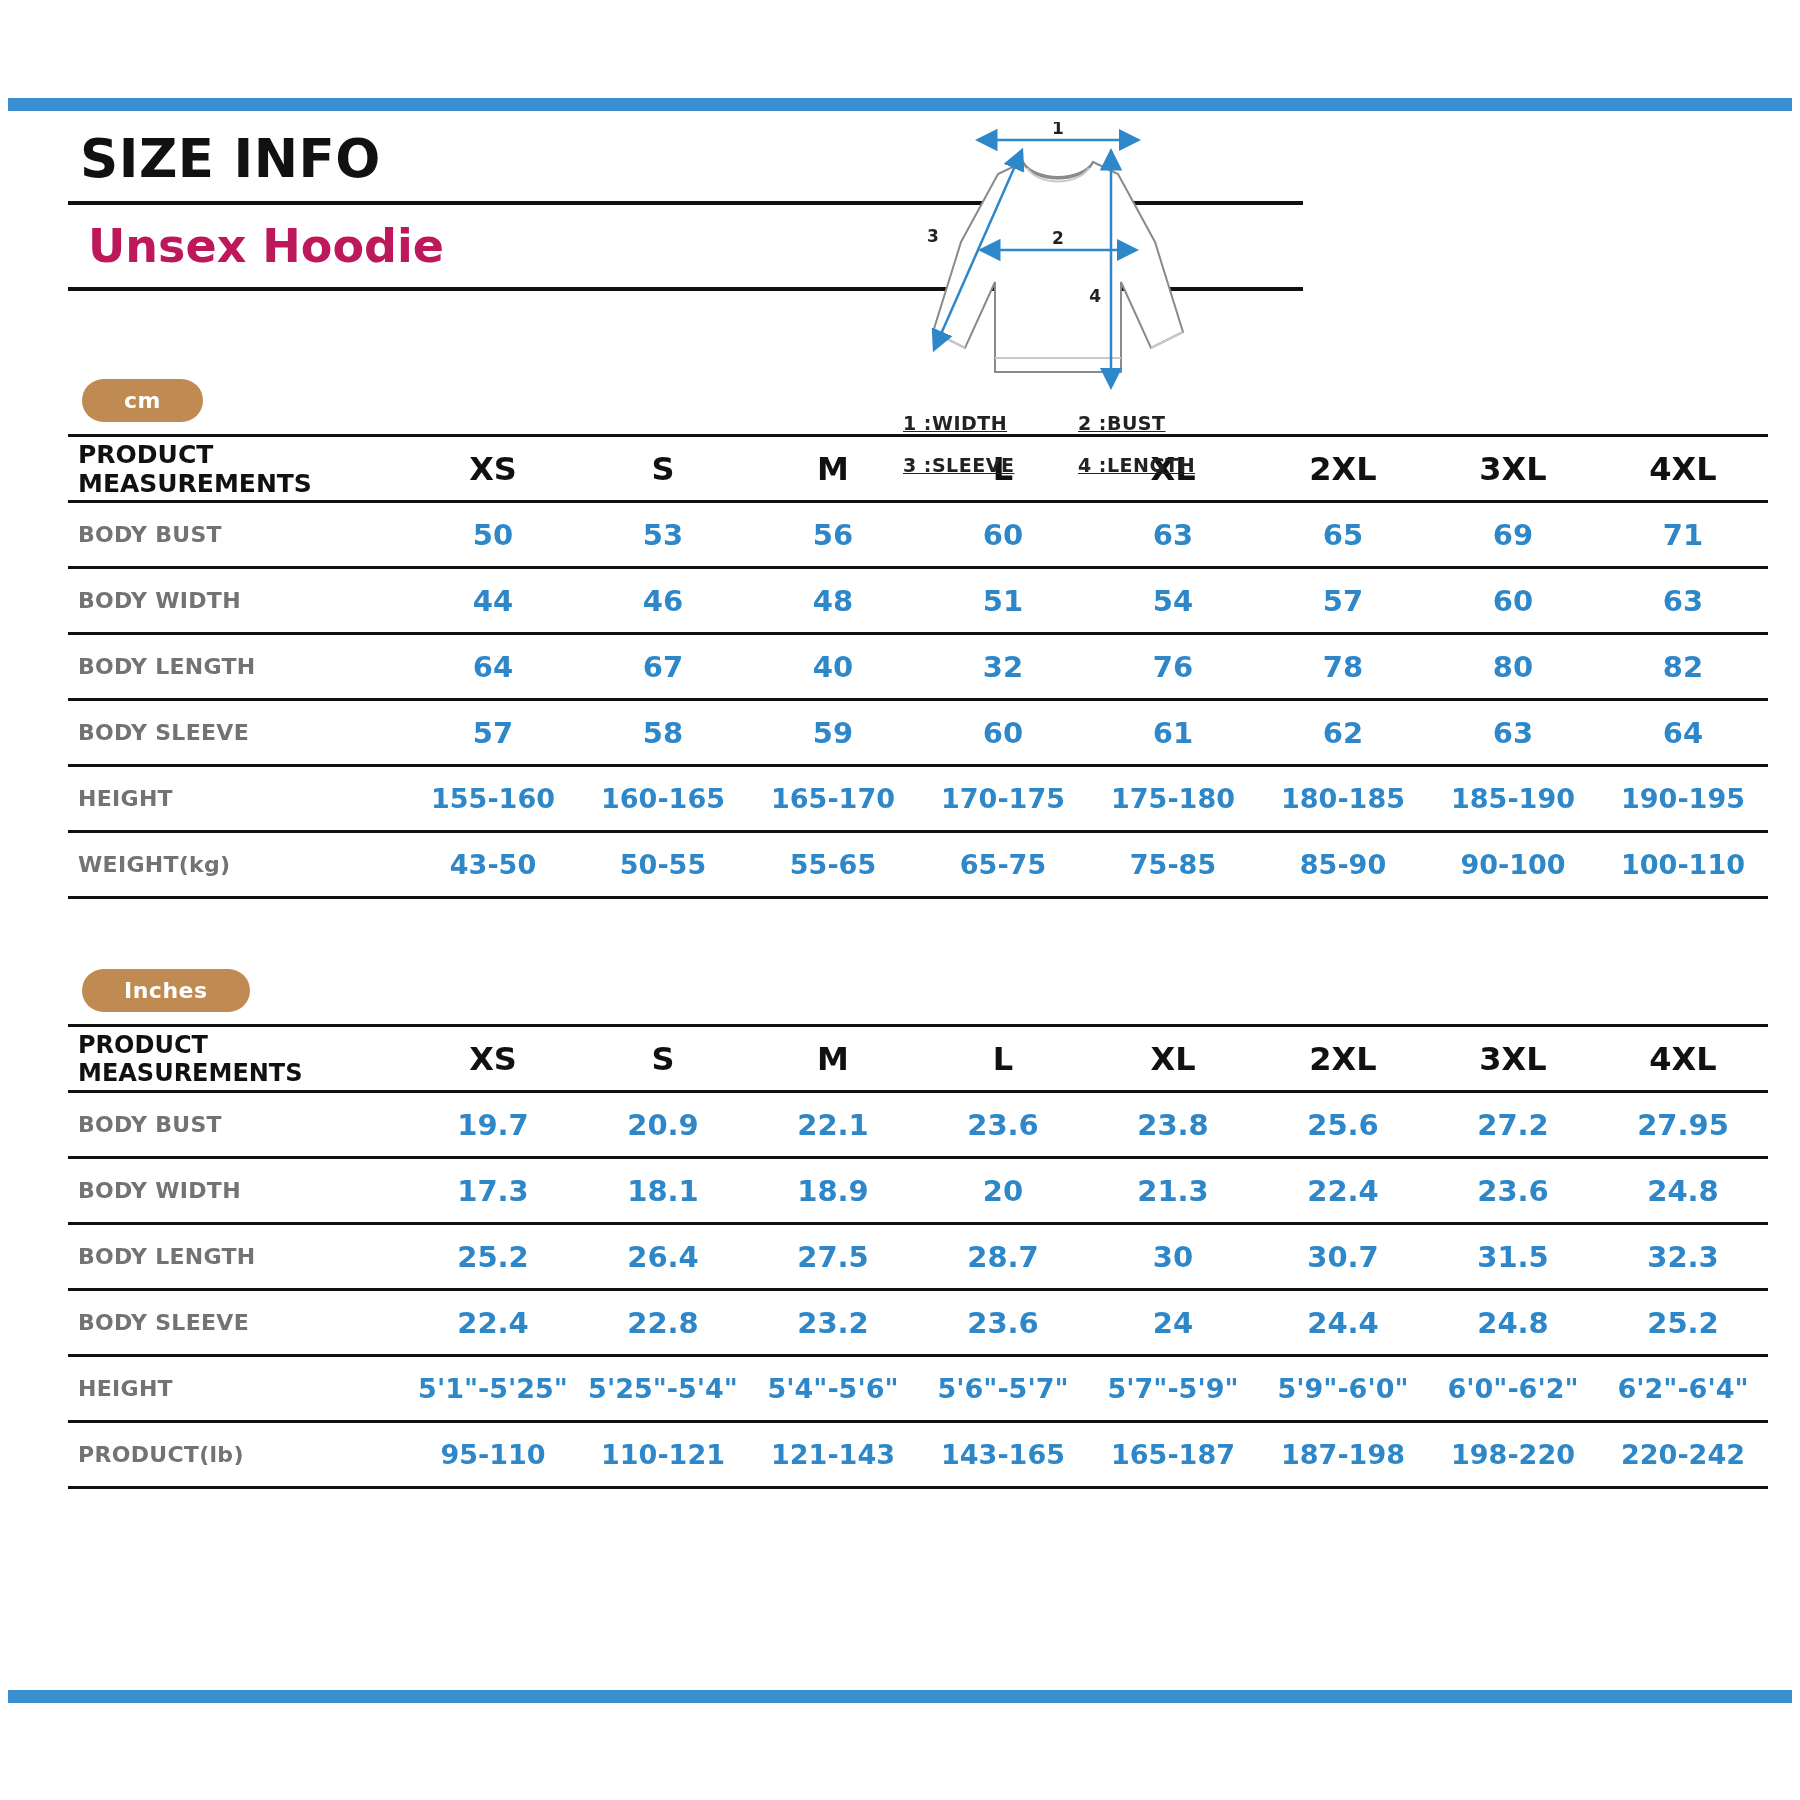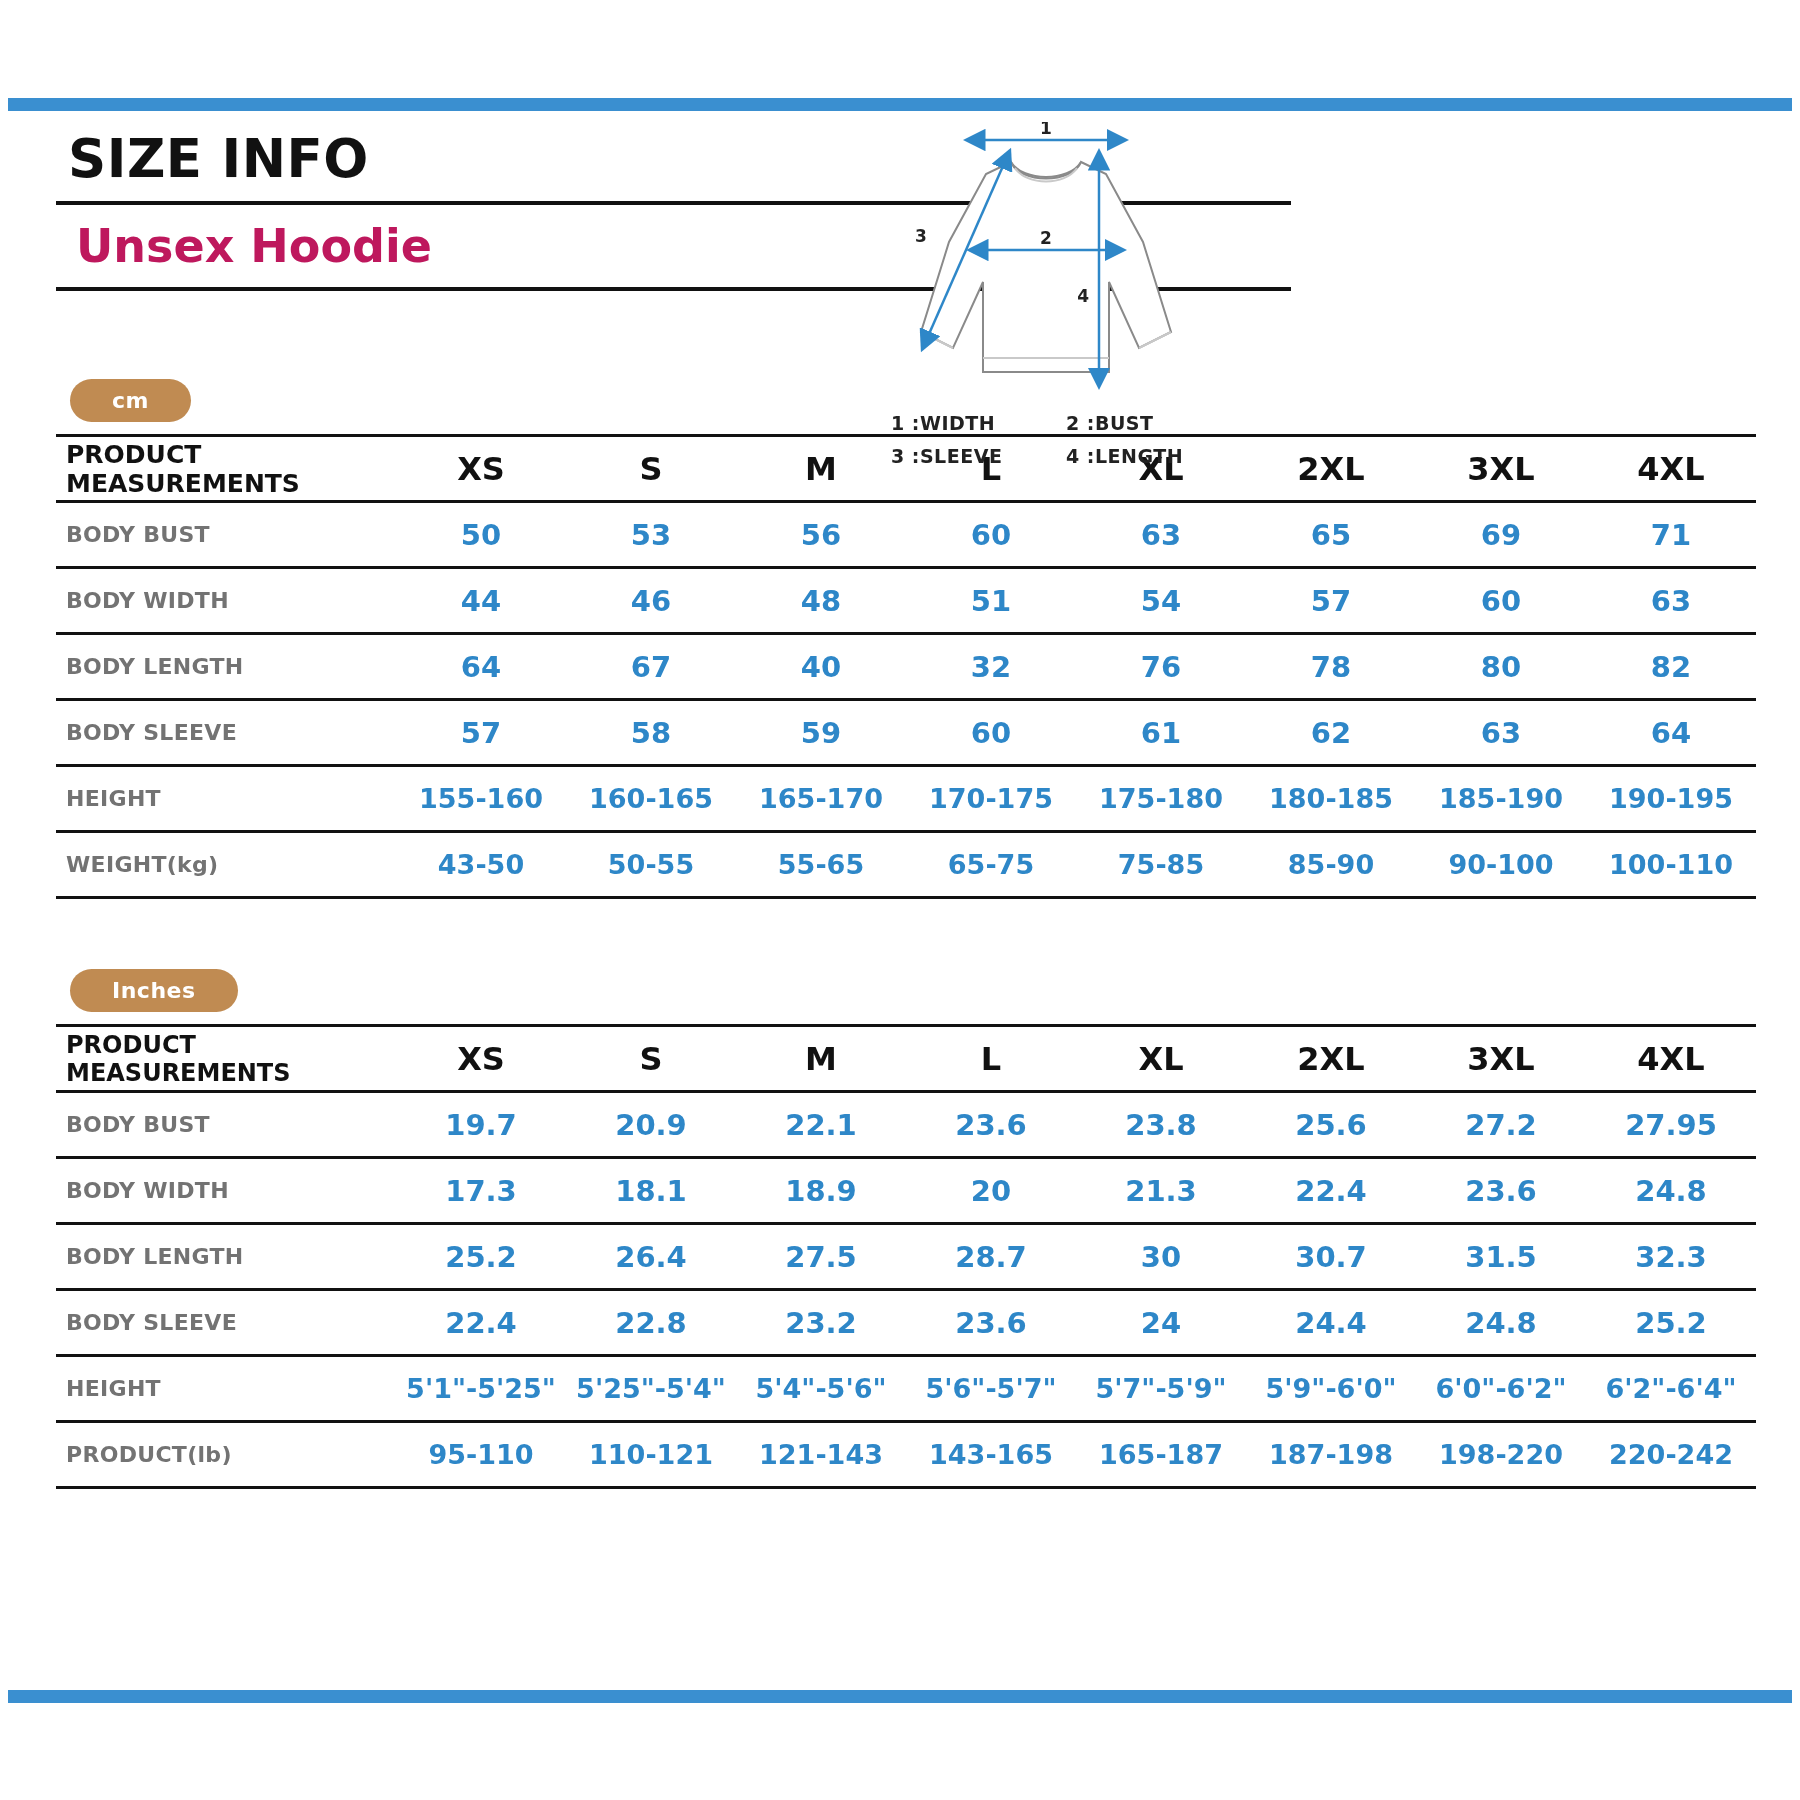--- a/index.html
+++ b/index.html
@@ -27,21 +27,21 @@
     left: 8px;
     width: 1784px;
     height: 13px;
     background: #3a8fd0;
   }
   .rule.top { top: 98px; }
   .rule.bottom { top: 1690px; }
 
   .content {
     position: absolute;
-    left: 56px;
+    left: 68px;
     top: 128px;
     width: 1700px;
   }
 
   
   .header-block {
     position: relative;
     width: 1235px;
   }
   h1.title {
@@ -78,21 +78,21 @@
     position: absolute;
     left: 0;
     top: 290px;
     width: 400px;
     font-size: 19px;
     font-weight: bold;
     color: #222;
     letter-spacing: 0.5px;
     font-family: "DejaVu Sans", sans-serif;
   }
-  .legend .row { display: flex; margin-bottom: 11px; }
+  .legend .row { display: flex; margin-bottom: 20px; text-decoration: underline; }
   .legend .c1 { width: 175px; }
   .legend .c2 { width: 190px; }
 
   
   .unit-pill {
     display: inline-block;
     background: #c08b52;
     color: #ffffff;
     font-weight: bold;
     font-size: 22px;

